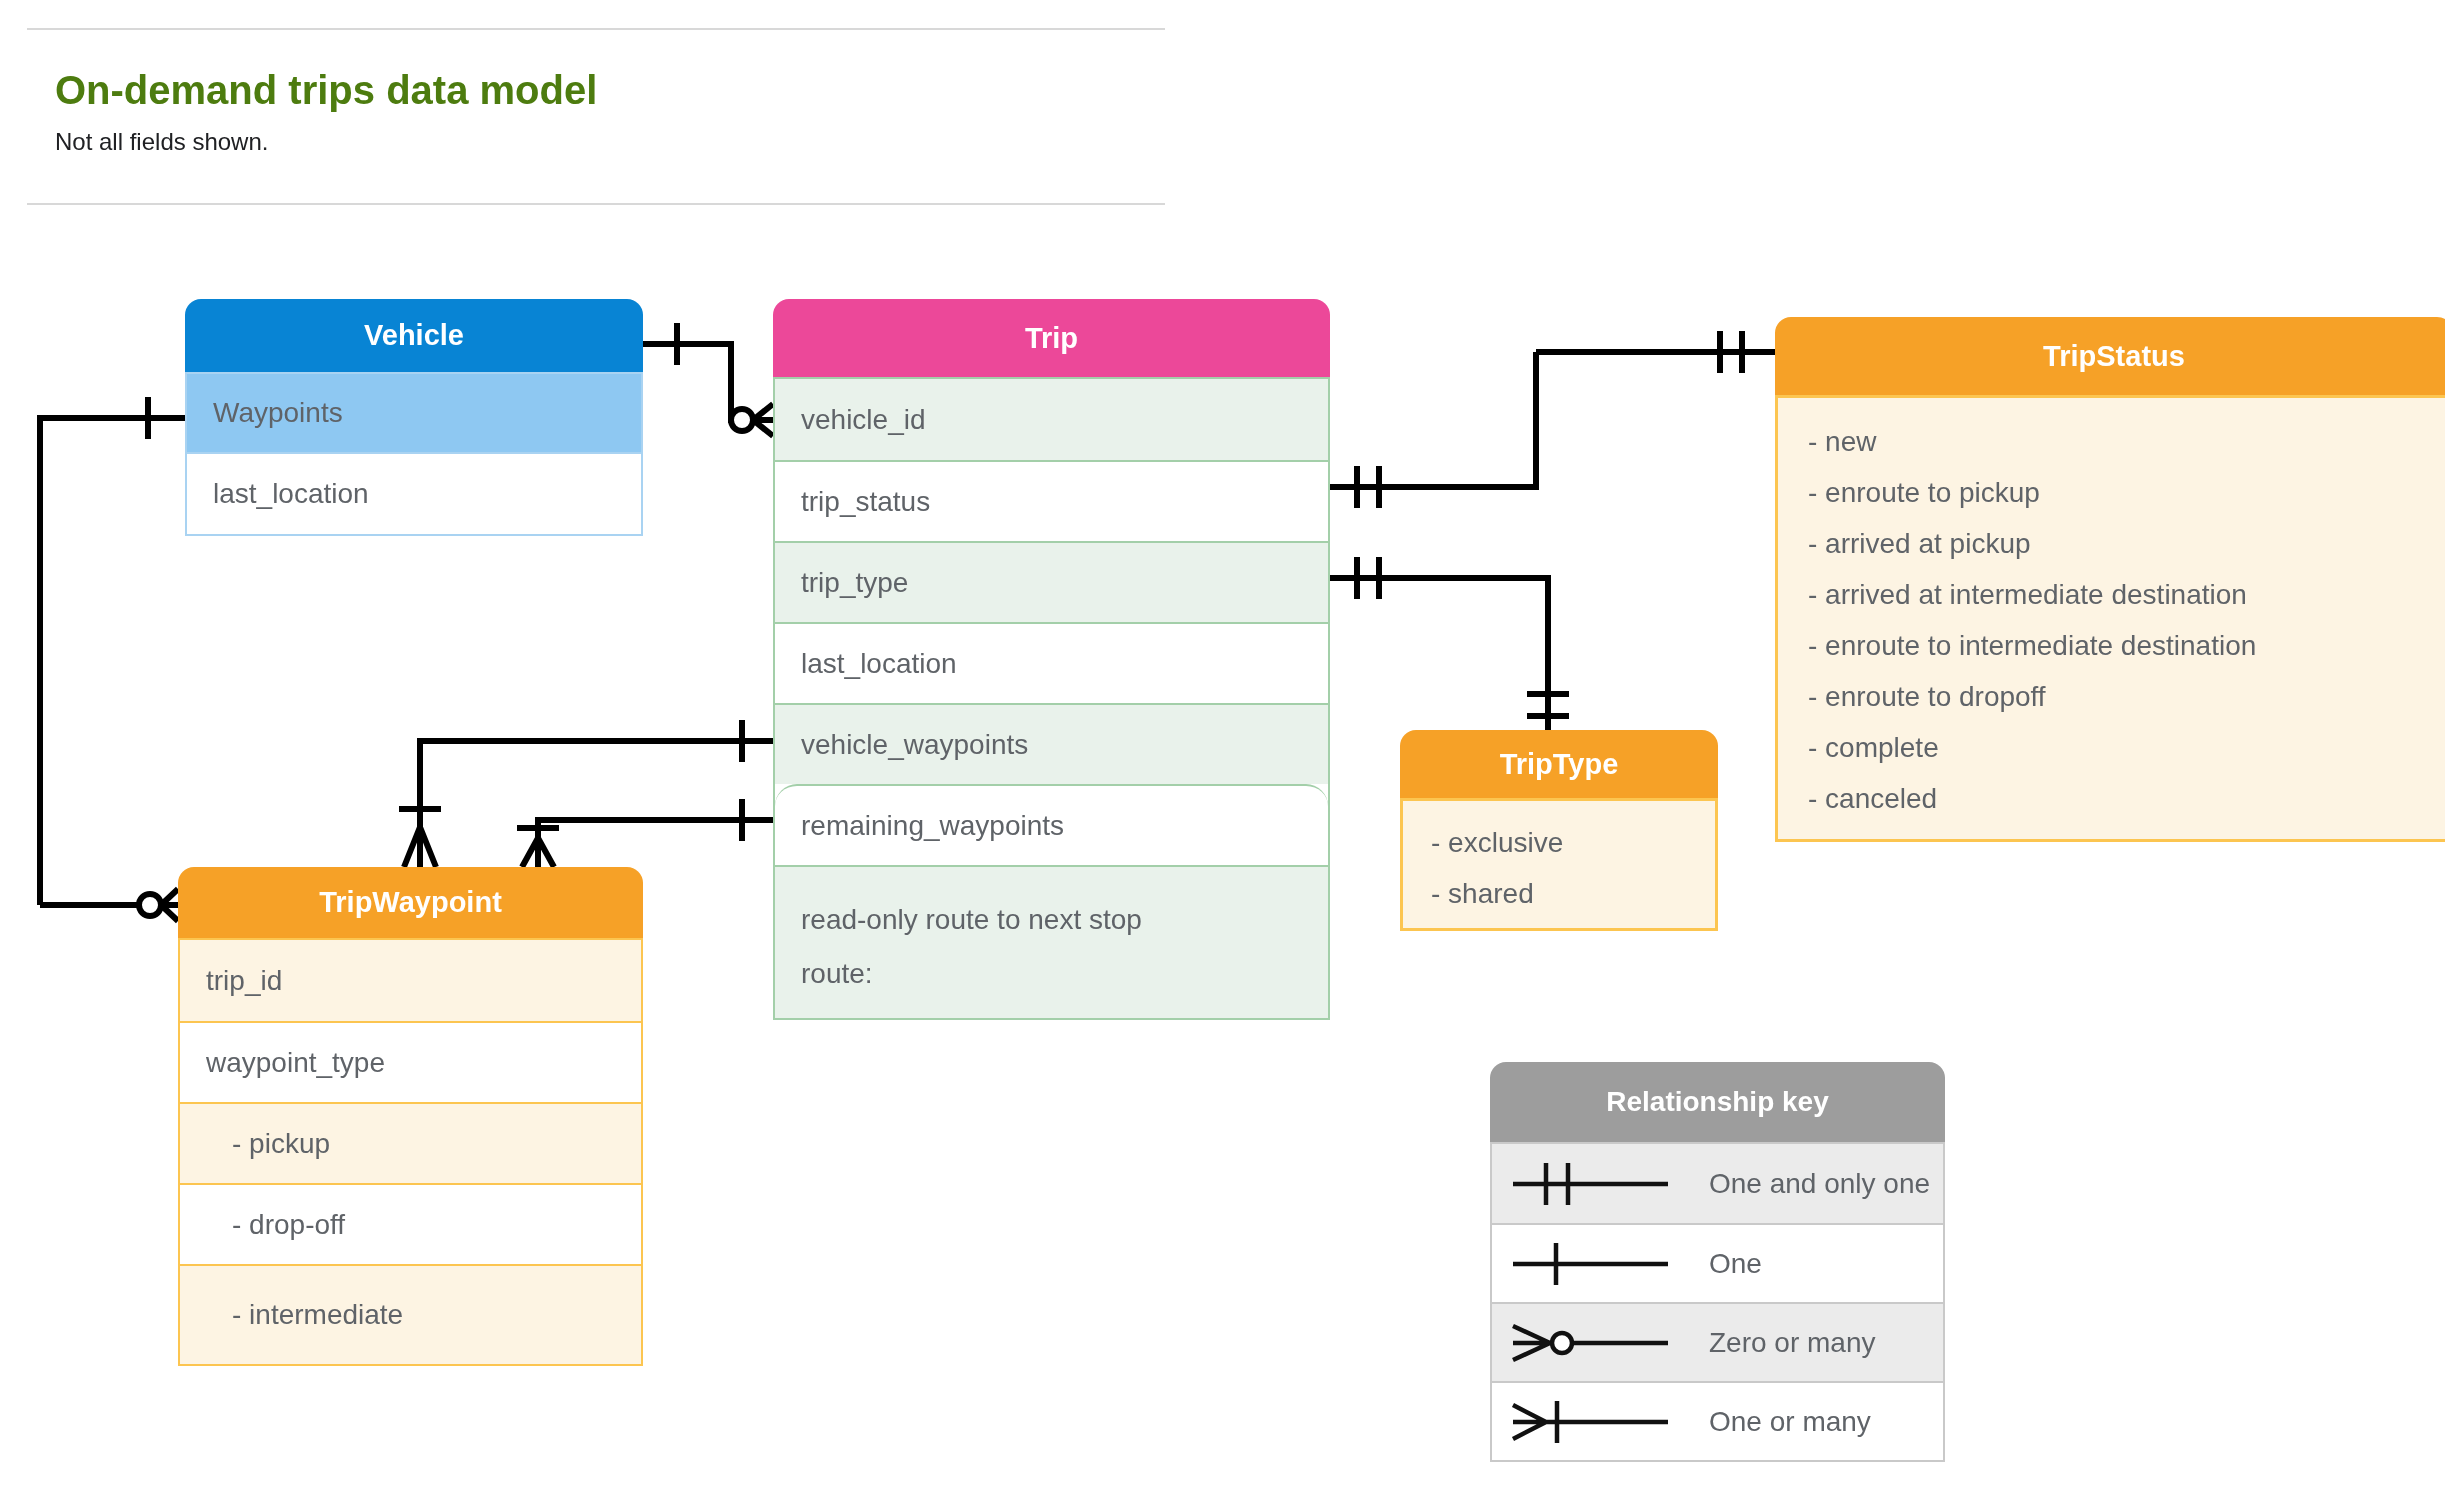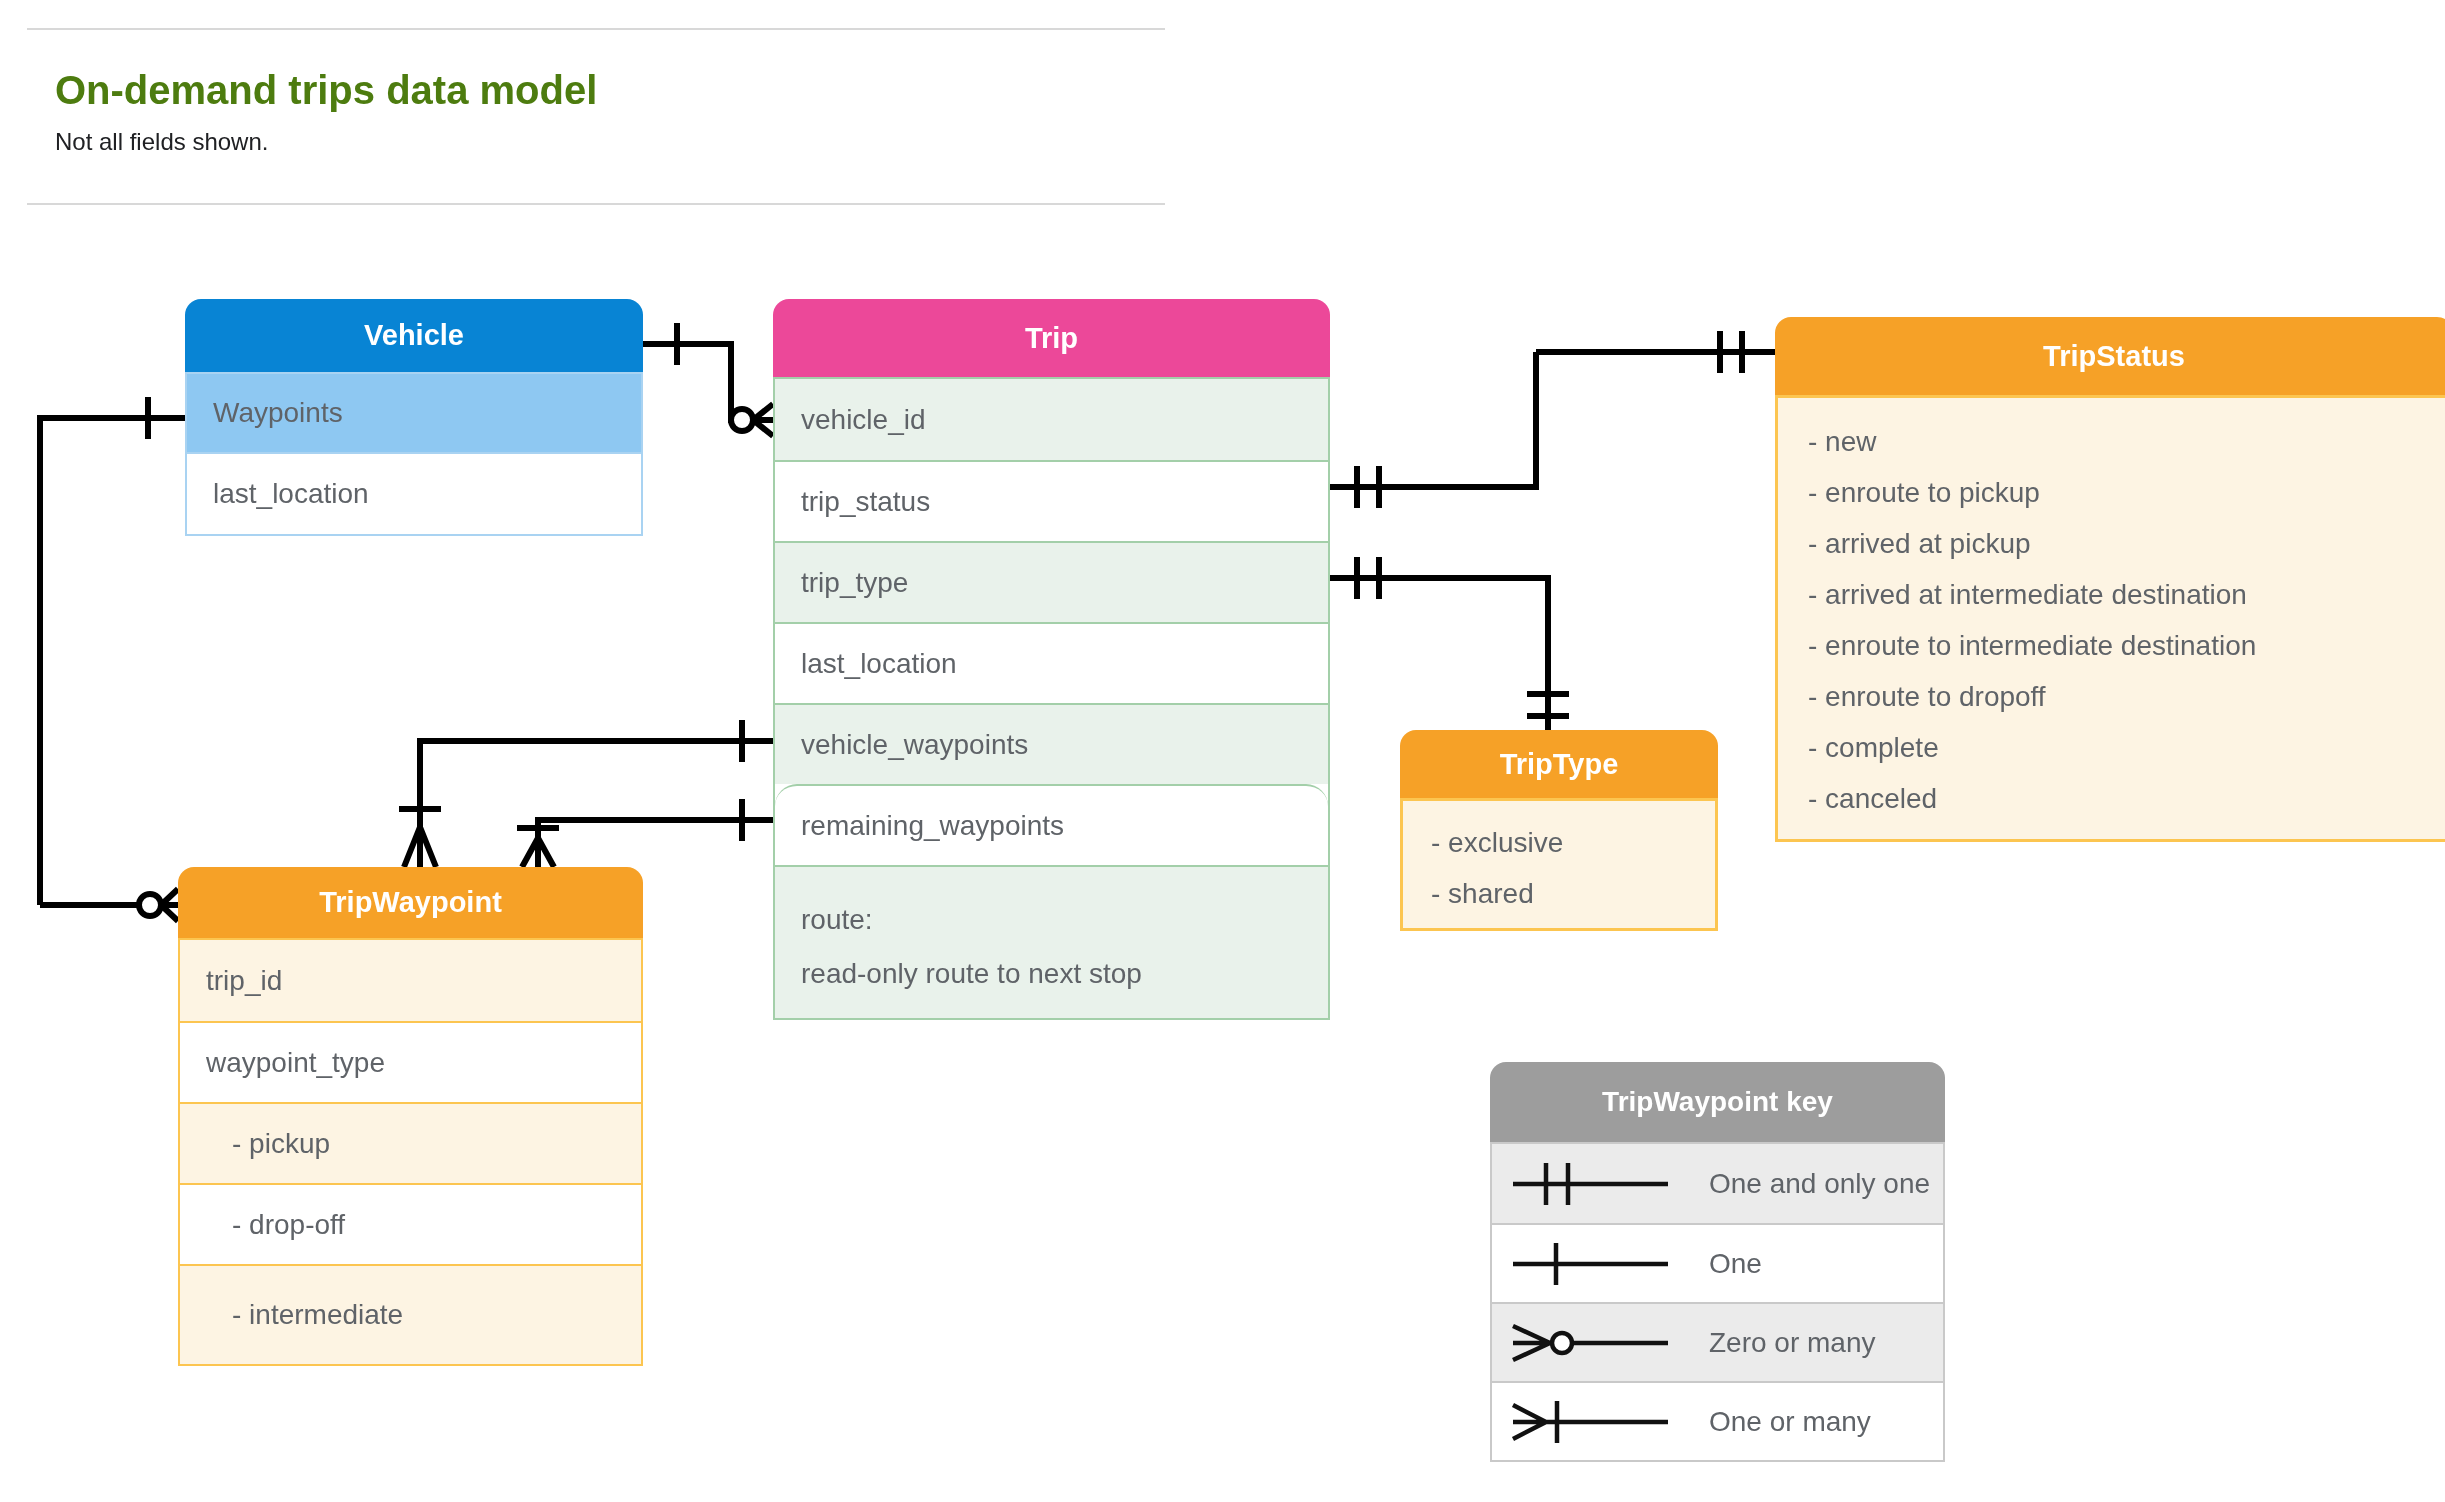--- a/index.html
+++ b/index.html
@@ -105,22 +105,22 @@
   <div class="etable" style="left:773px;top:299px;width:557px;">
     <div class="thead green-head" style="height:78px;">Trip</div>
     <div class="tbody green-body">
       <div class="trow green-alt" style="height:81px;">vehicle_id</div>
       <div class="trow white green-sep" style="height:81px;">trip_status</div>
       <div class="trow green-alt green-sep" style="height:81px;">trip_type</div>
       <div class="trow white green-sep" style="height:81px;">last_location</div>
       <div class="trow green-alt green-sep" style="height:81px;">vehicle_waypoints</div>
       <div class="trow white green-sep" style="height:81px;border-radius:22px;">remaining_waypoints</div>
       <div class="route-cell green-alt green-sep" style="height:153px;">
+        <div>read-only route to next stop</div>
         <div>route:</div>
-        <div>read-only route to next stop</div>
       </div>
     </div>
   </div>
 
   <div class="etable" style="left:1775px;top:317px;width:678px;border-radius:19px;">
     <div class="thead orange-head" style="height:78px;">TripStatus</div>
     <div class="enum-list orange-body" style="height:447px;padding:18px 0 0 30px;">
       <div class="enum-item">- new</div>
       <div class="enum-item">- enroute to pickup</div>
       <div class="enum-item">- arrived at pickup</div>
@@ -145,21 +145,21 @@
     <div class="tbody" style="border:2px solid #fcc550;box-sizing:border-box;">
       <div class="trow cream" style="height:81px;">trip_id</div>
       <div class="trow white orange-sep" style="height:81px;">waypoint_type</div>
       <div class="trow cream orange-sep" style="height:81px;padding-left:52px;">- pickup</div>
       <div class="trow white orange-sep" style="height:81px;padding-left:52px;">- drop-off</div>
       <div class="trow cream orange-sep" style="height:100px;padding-left:52px;">- intermediate</div>
     </div>
   </div>
 
   <div class="etable" style="left:1490px;top:1062px;width:455px;">
-    <div class="thead gray-head" style="height:80px;font-size:28px;">TripWaypoint key</div>
+    <div class="thead gray-head" style="height:80px;font-size:28px;">Relationship key</div>
     <div class="tbody gray-body">
       <div class="legend-row gray-alt" style="height:79px;">
         <svg class="legend-sym" width="165" height="56" viewBox="0 0 165 56">
           <path class="lsym" d="M5,28 H160 M38,7 V49 M60,7 V49"></path>
         </svg>
         <span class="legend-label">One and only one</span>
       </div>
       <div class="legend-row white gray-sep" style="height:79px;">
         <svg class="legend-sym" width="165" height="56" viewBox="0 0 165 56">
           <path class="lsym" d="M5,28 H160 M48,7 V49"></path>

